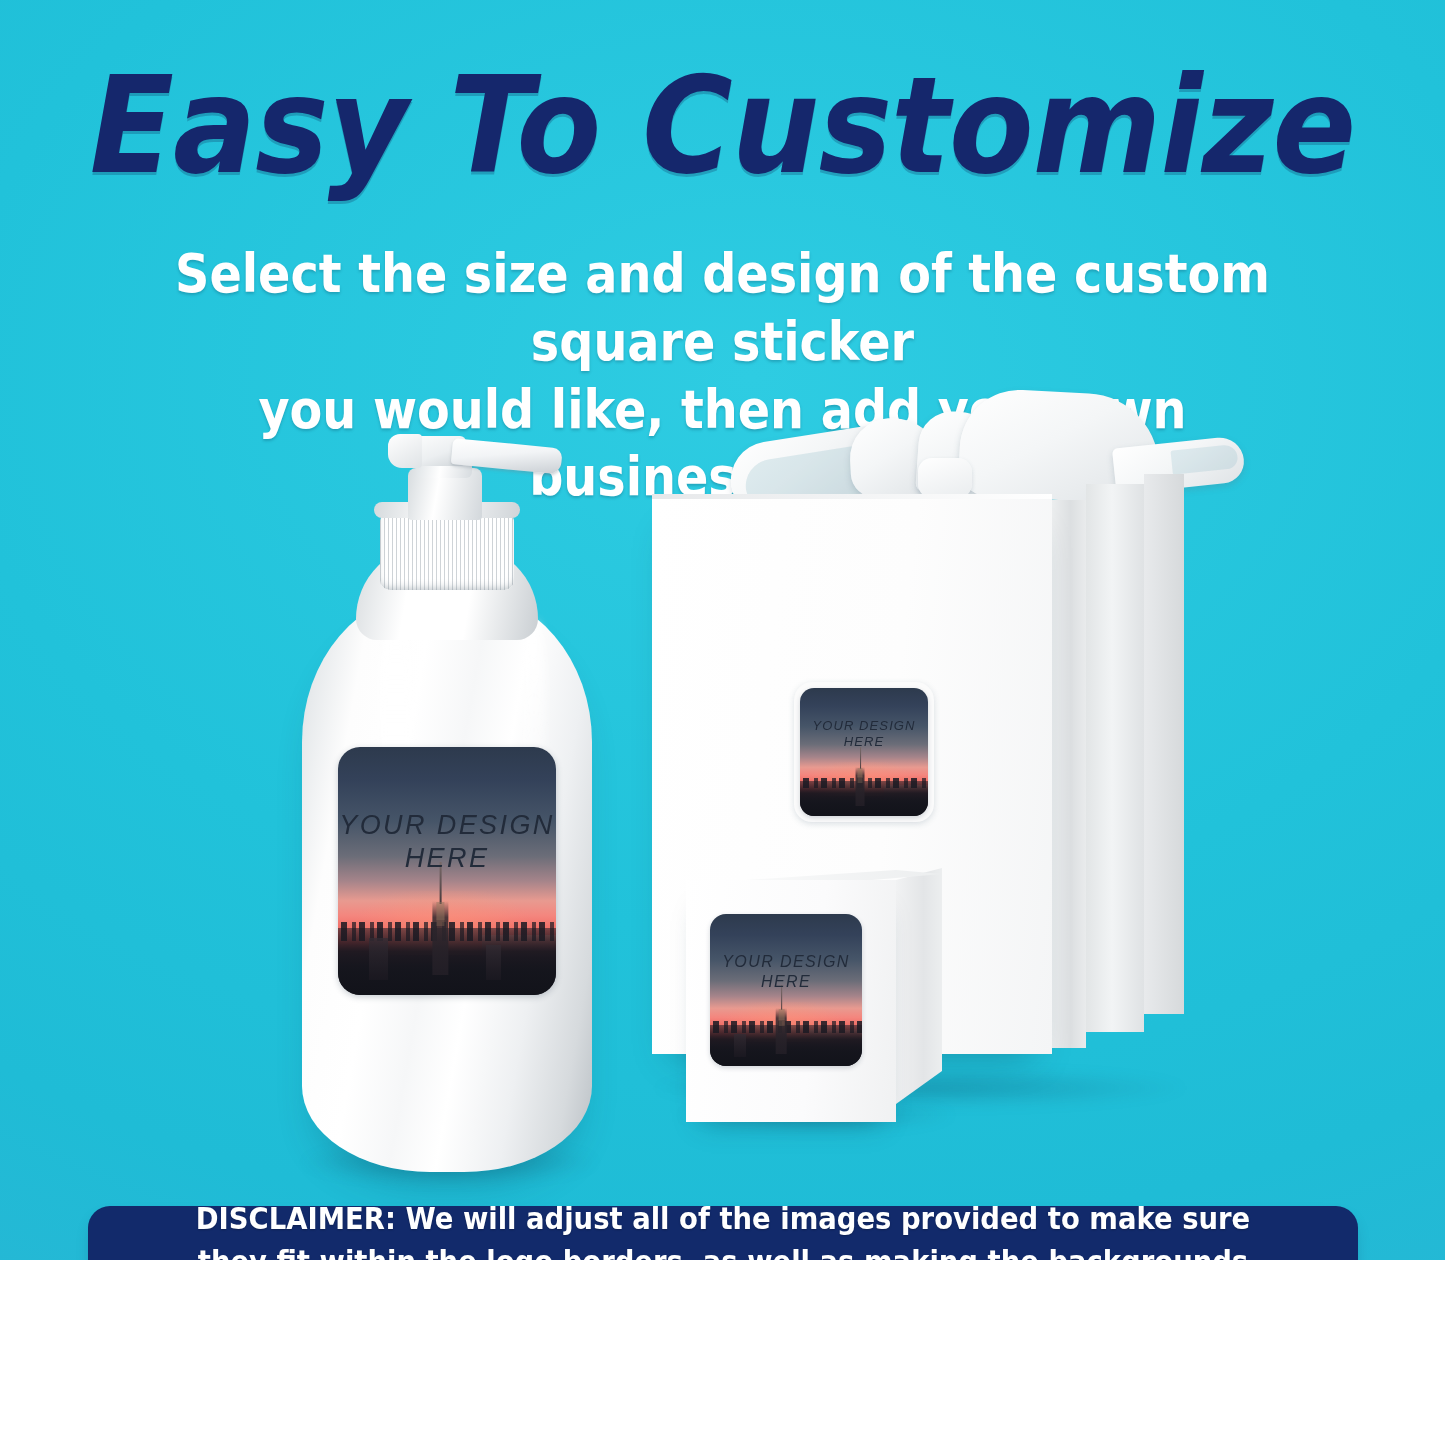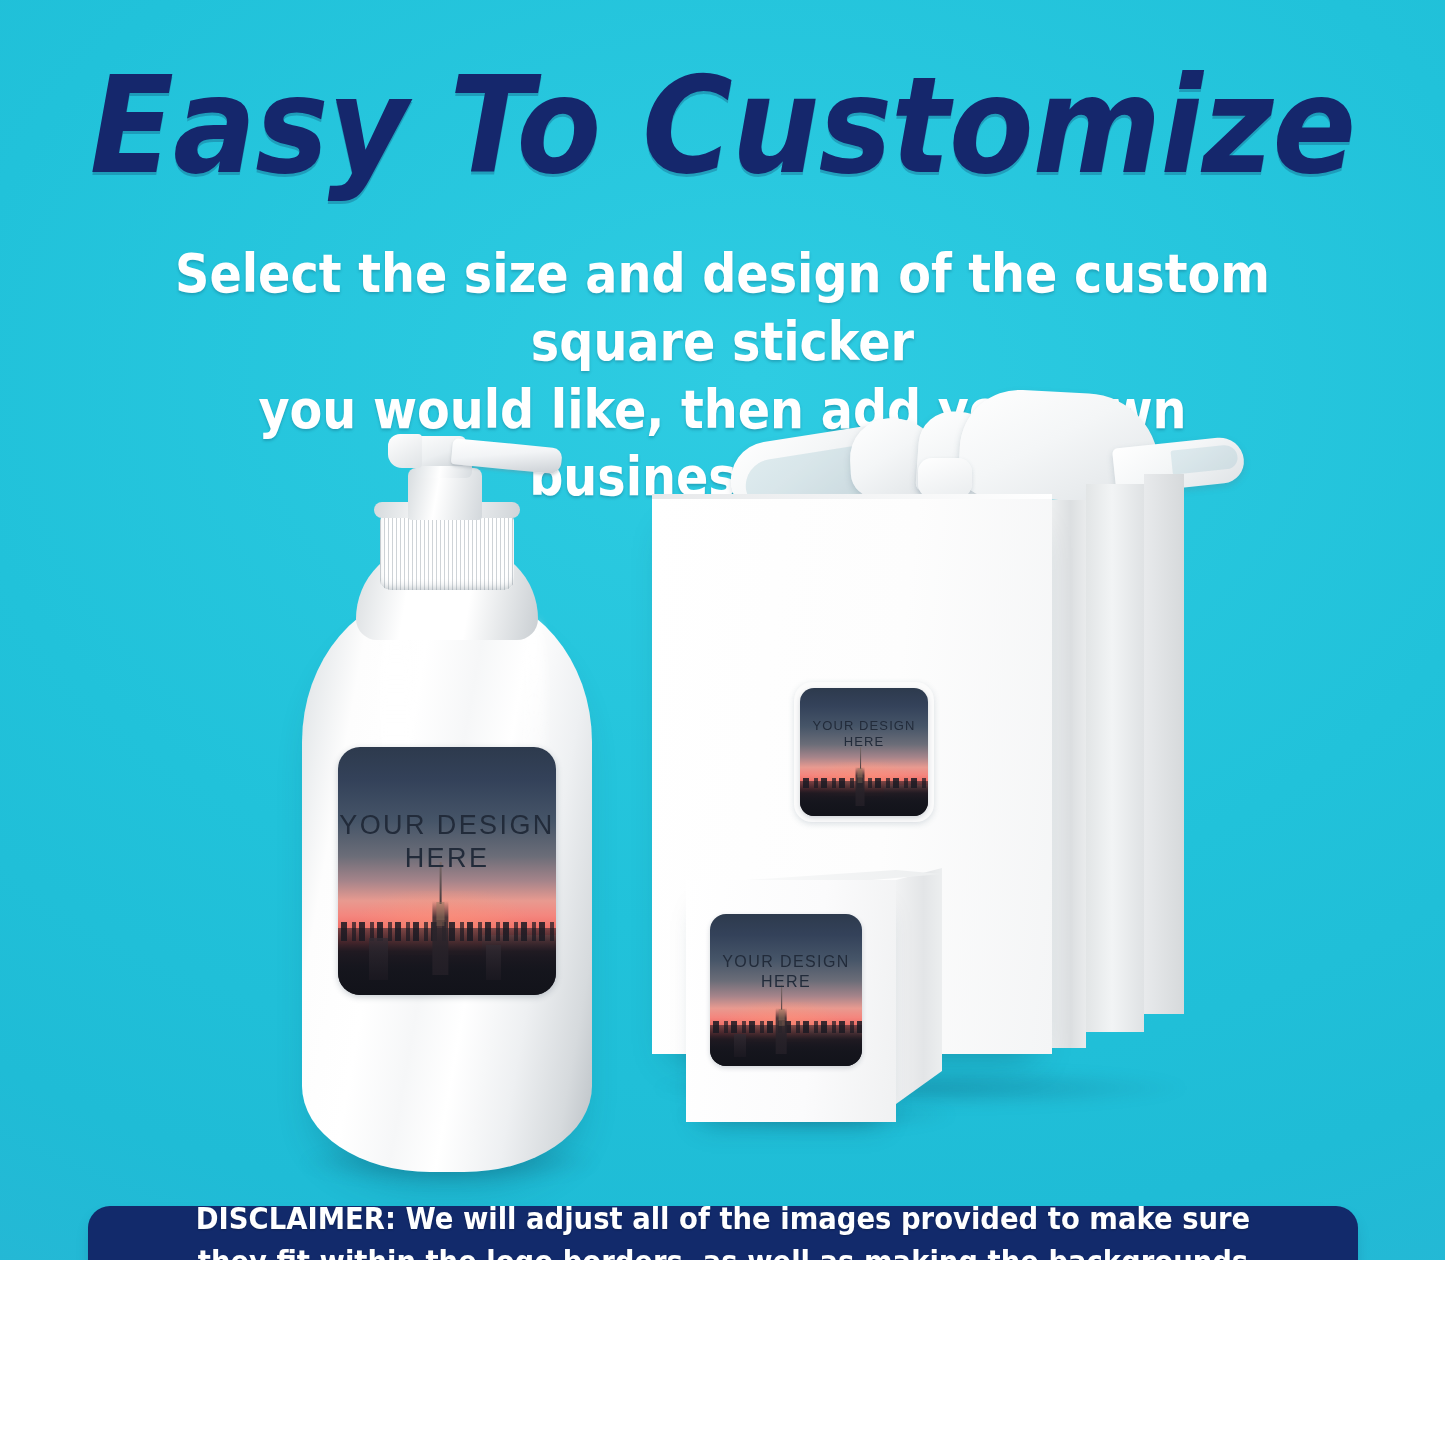--- a/index.html
+++ b/index.html
@@ -51,20 +51,21 @@
         #6b6d78 44%,
         #a5848a 54%,
         #e89a90 62%,
         #f4867e 68%,
         #f06a63 74%,
         #d9524f 79%,
         #7a3b44 84%,
         #2a2733 89%,
         #171820 100%);
     box-shadow:inset 0 0 0 1px rgba(255,255,255,.05);
+    font-style:italic;
   }
   .sticker .sky-glow{
     position:absolute;left:0;right:0;top:58%;height:26%;
     background:radial-gradient(60% 100% at 48% 60%, rgba(255,150,120,.55), rgba(255,120,100,0) 70%);
   }
   
   .sticker .water{
     position:absolute;right:0;top:76%;width:34%;height:14%;
     background:linear-gradient(to bottom, rgba(226,140,128,.75), rgba(120,72,80,.5) 60%, rgba(40,36,46,.75));
   }

